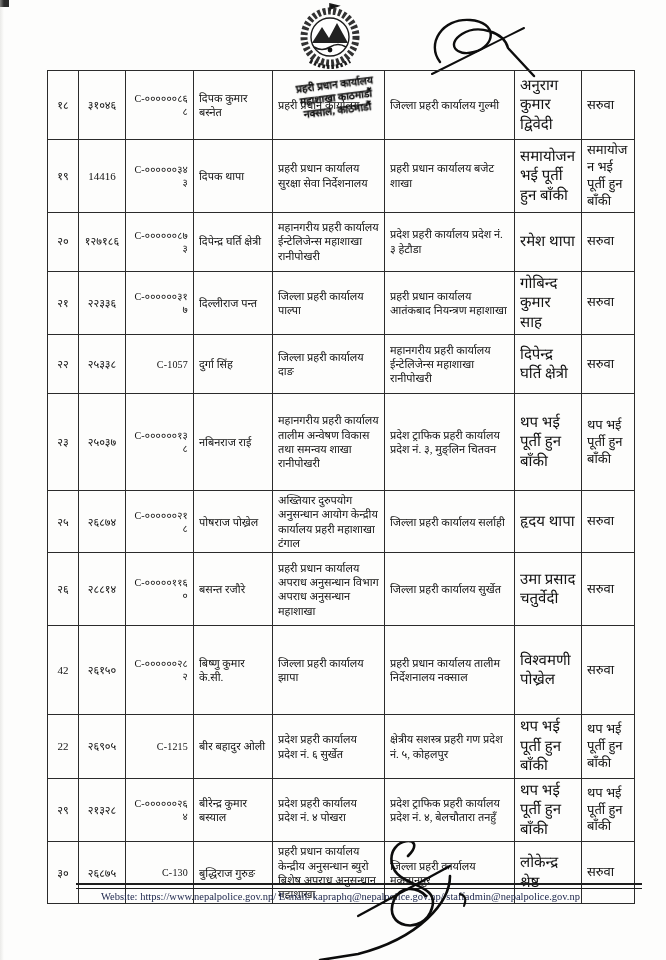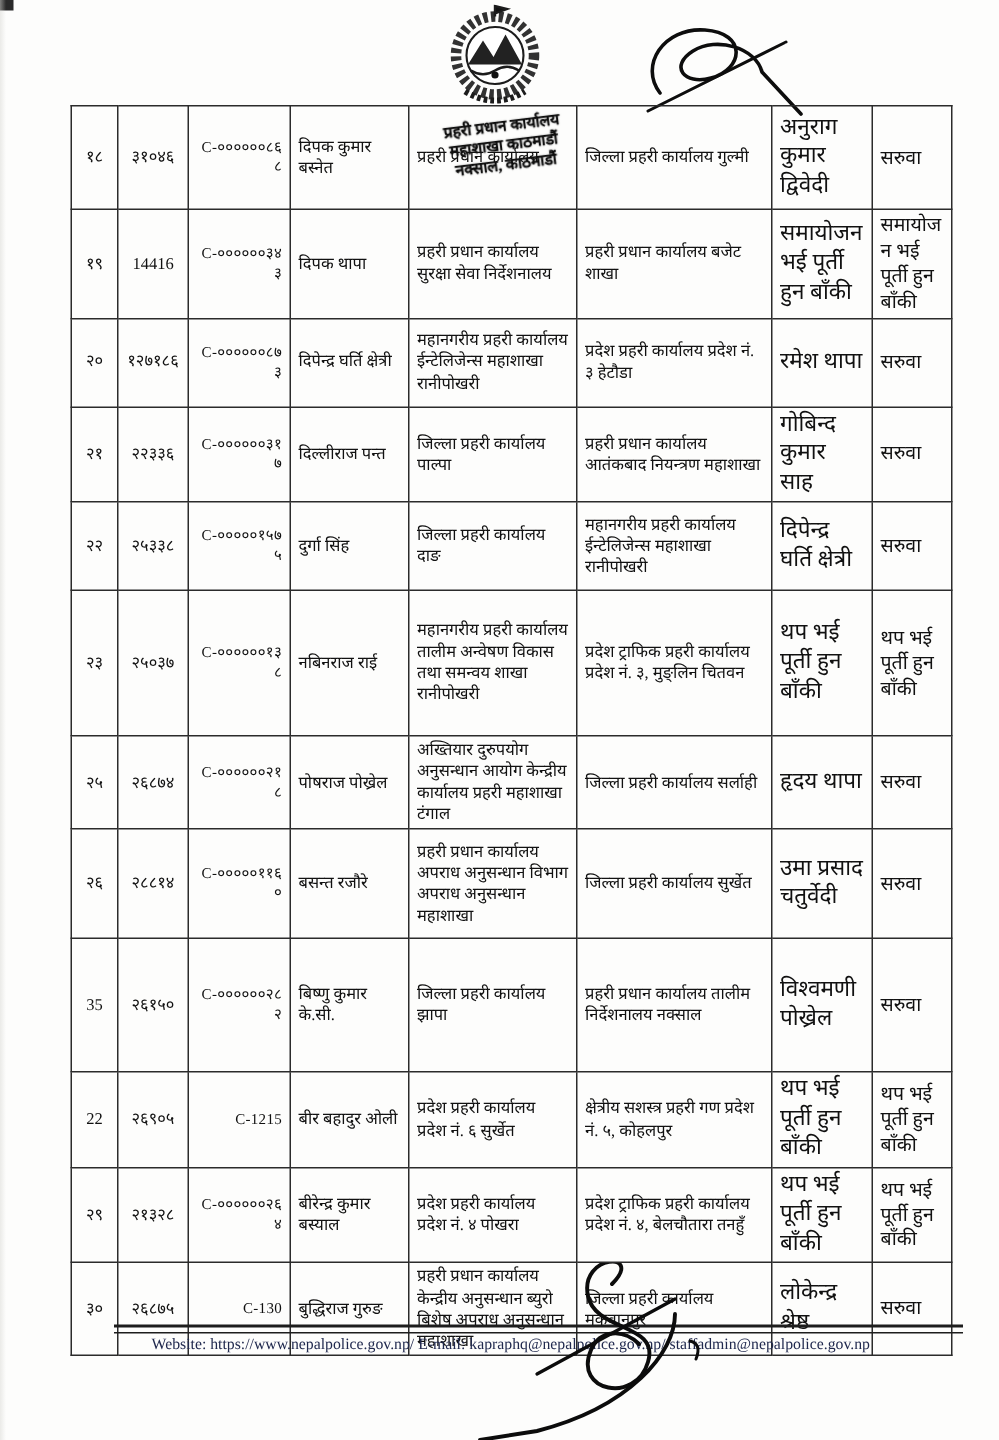--- a/index.html
+++ b/index.html
@@ -122,21 +122,21 @@
       <td class="c-cno">C-००००००३१७</td>
       <td class="c-name">दिल्लीराज पन्त</td>
       <td class="c-from">जिल्ला प्रहरी कार्यालय पाल्पा</td>
       <td class="c-to">प्रहरी प्रधान कार्यालय आतंकबाद नियन्त्रण महाशाखा</td>
       <td class="c-repl">गोबिन्द कुमार साह</td>
       <td class="c-status">सरुवा</td>
     </tr>
         <tr>
       <td class="c-sn">२२</td>
       <td class="c-badge">२५३३८</td>
-      <td class="c-cno">C-०००००१५७५</td>
+      <td class="c-cno">C-1057</td>
       <td class="c-name">दुर्गा सिंह</td>
       <td class="c-from">जिल्ला प्रहरी कार्यालय दाङ</td>
       <td class="c-to">महानगरीय प्रहरी कार्यालय ईन्टेलिजेन्स महाशाखा रानीपोखरी</td>
       <td class="c-repl">दिपेन्द्र घर्ति क्षेत्री</td>
       <td class="c-status">सरुवा</td>
     </tr>
         <tr>
       <td class="c-sn">२३</td>
       <td class="c-badge">२५०३७</td>
       <td class="c-cno">C-००००००१३८</td>
@@ -160,21 +160,21 @@
       <td class="c-sn">२६</td>
       <td class="c-badge">२८८१४</td>
       <td class="c-cno">C-०००००११६०</td>
       <td class="c-name">बसन्त रजौरे</td>
       <td class="c-from">प्रहरी प्रधान कार्यालय अपराध अनुसन्धान विभाग अपराध अनुसन्धान महाशाखा</td>
       <td class="c-to">जिल्ला प्रहरी कार्यालय सुर्खेत</td>
       <td class="c-repl">उमा प्रसाद चतुर्वेदी</td>
       <td class="c-status">सरुवा</td>
     </tr>
         <tr>
-      <td class="c-sn">35</td>
+      <td class="c-sn">42</td>
       <td class="c-badge">२६१५०</td>
       <td class="c-cno">C-००००००२८२</td>
       <td class="c-name">बिष्णु कुमार के.सी.</td>
       <td class="c-from">जिल्ला प्रहरी कार्यालय झापा</td>
       <td class="c-to">प्रहरी प्रधान कार्यालय तालीम निर्देशनालय नक्साल</td>
       <td class="c-repl">विश्वमणी पोख्रेल</td>
       <td class="c-status">सरुवा</td>
     </tr>
         <tr>
       <td class="c-sn">22</td>

